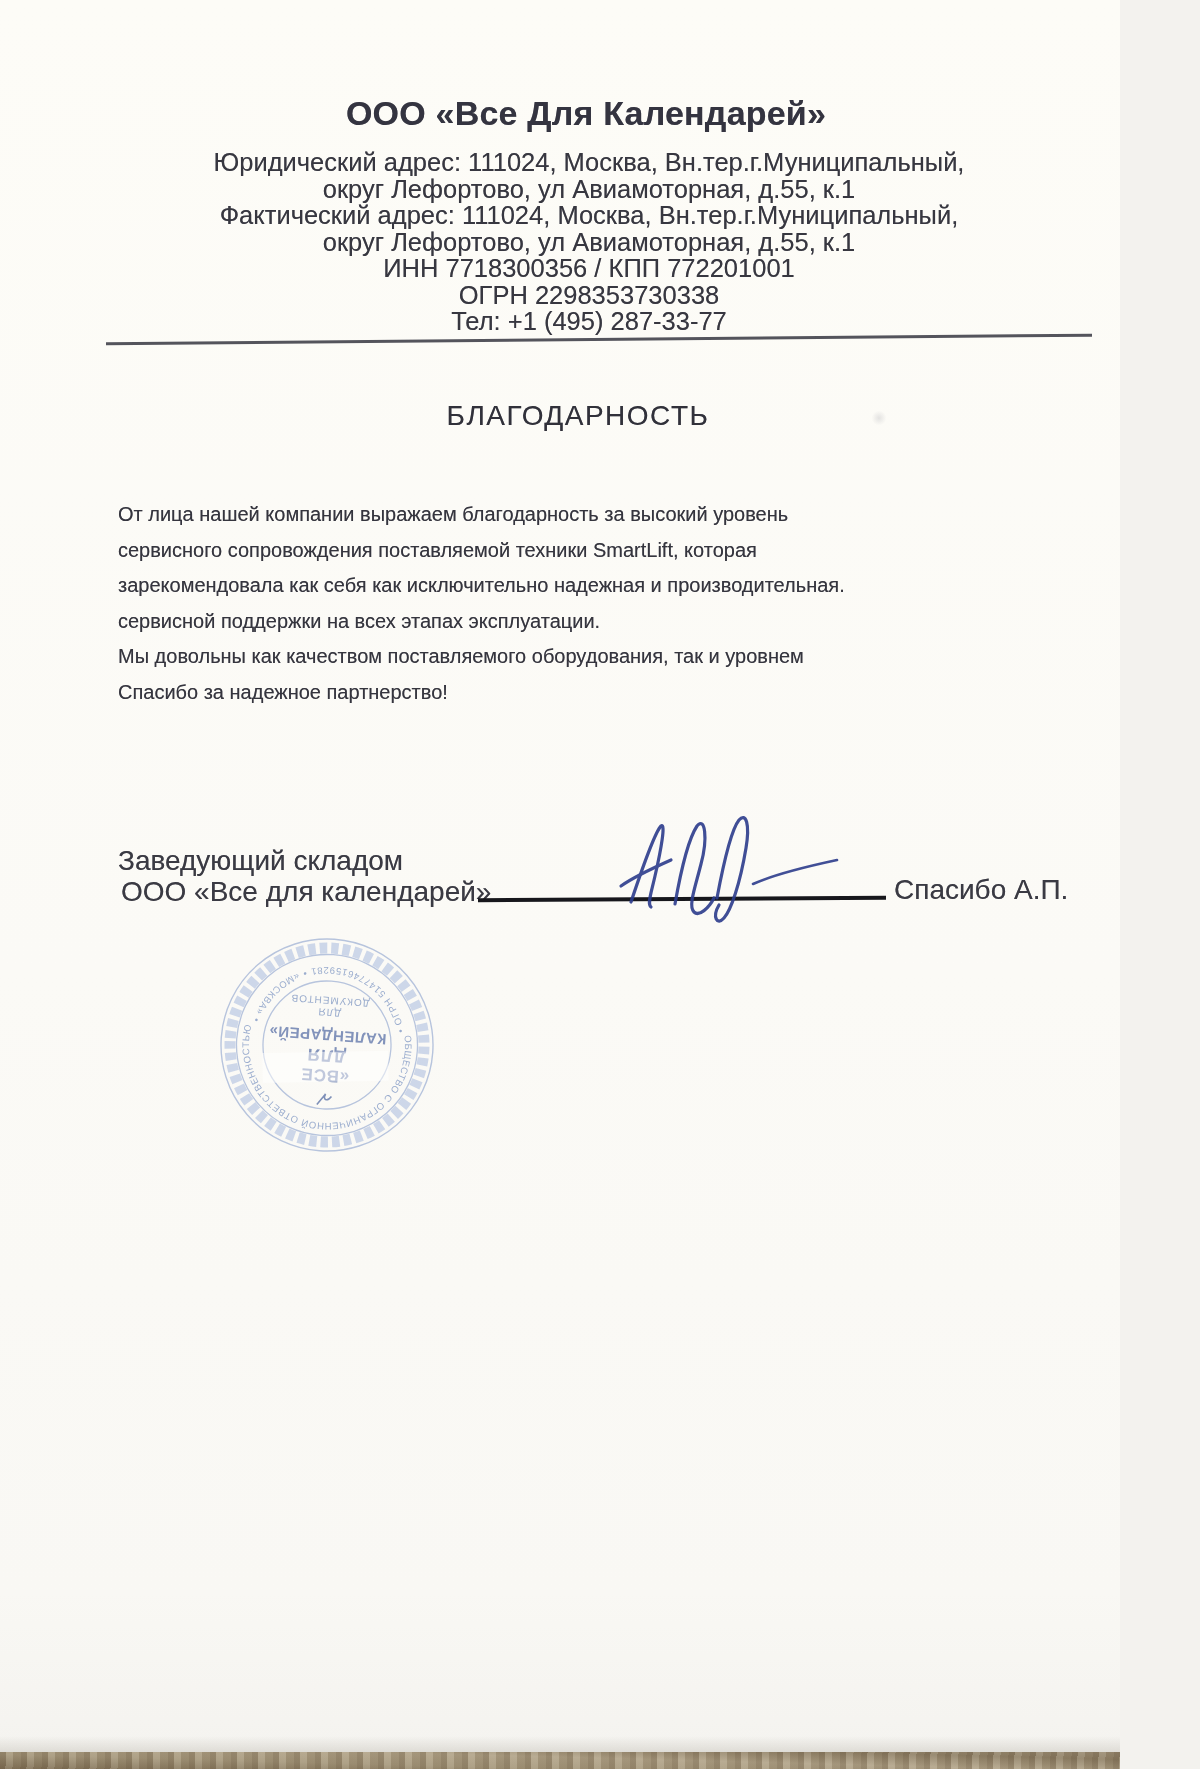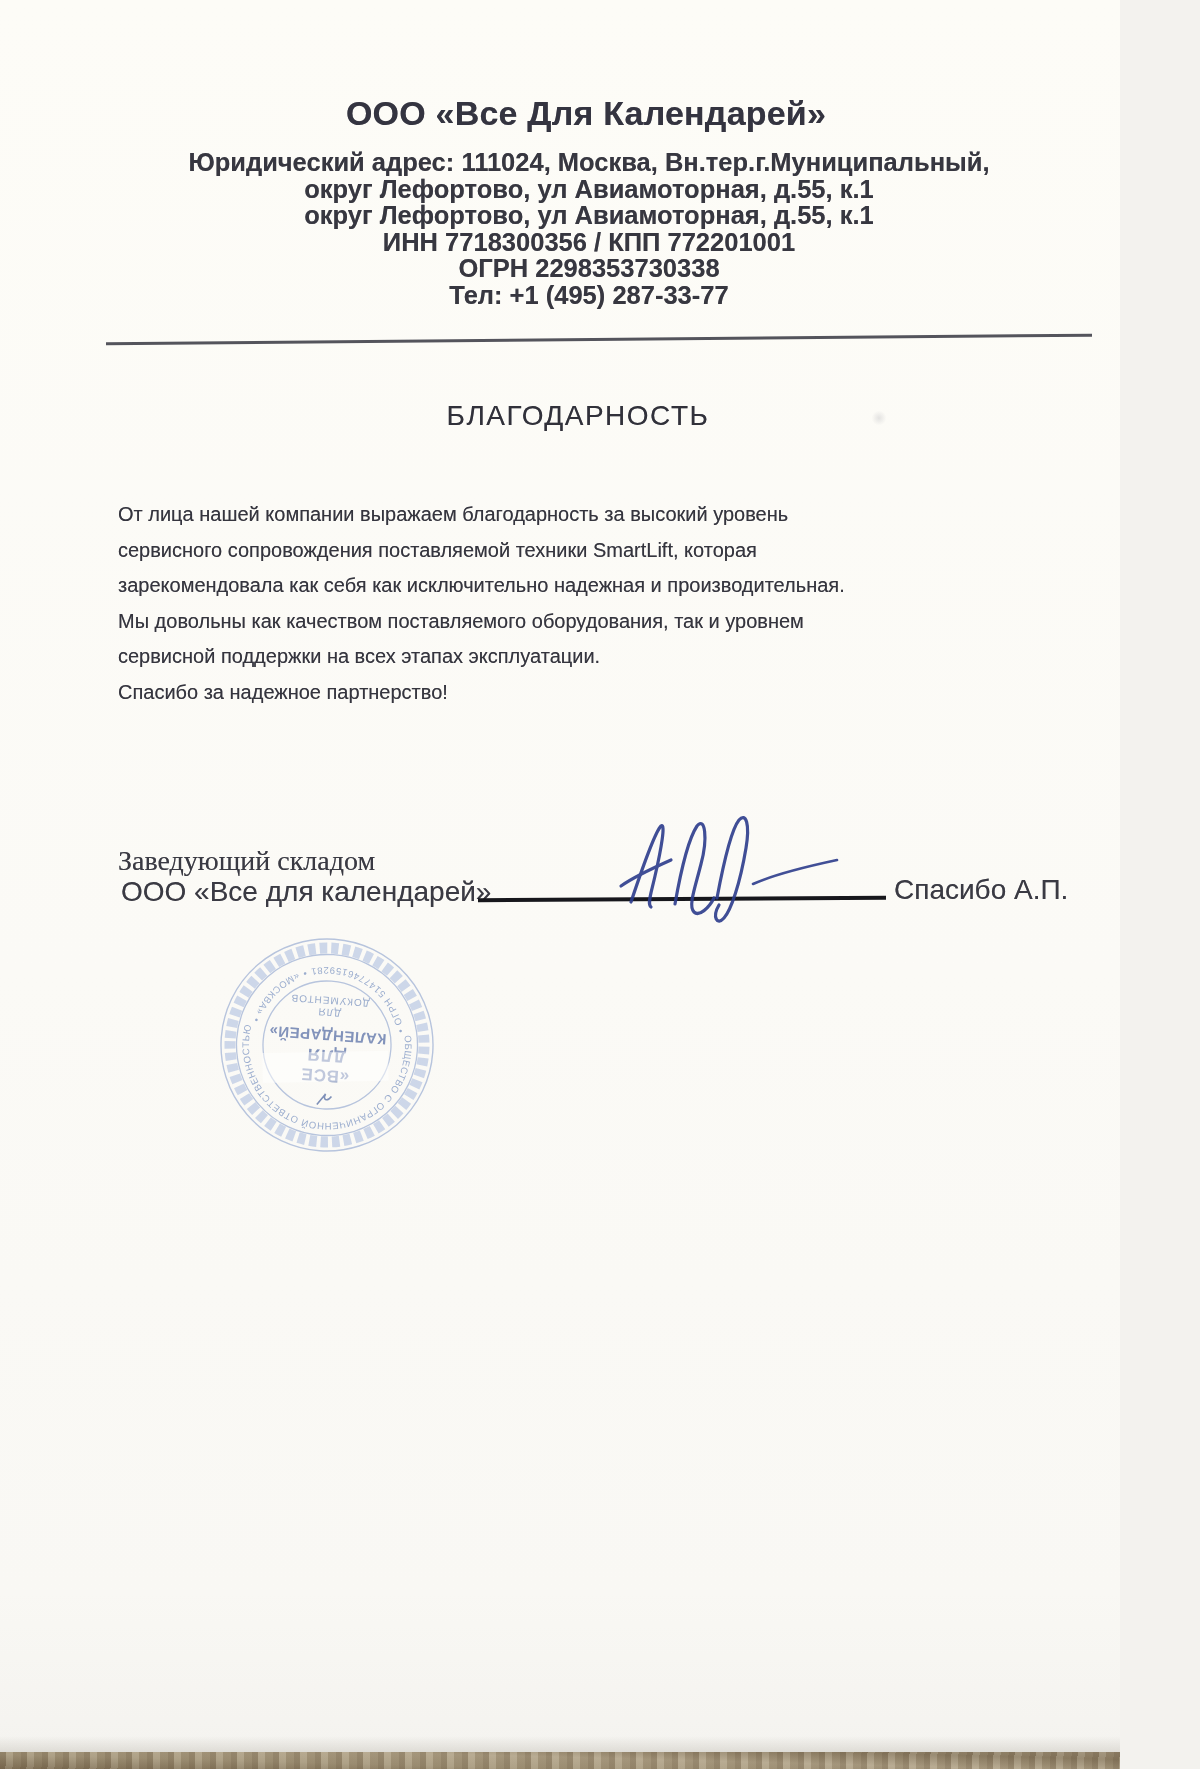--- a/index.html
+++ b/index.html
@@ -14,35 +14,35 @@
   }
   .page .txt { text-shadow: 0 0 0.6px rgba(55,55,68,.55); }
 
   .company {
     position: absolute; top: 94px; left: 52px; right: 0;
     text-align: center; font-size: 34px; font-weight: bold;
     letter-spacing: .2px; color: #343440;
   }
   .lh-lines {
     position: absolute; top: 149px; left: 58px; right: 0;
-    text-align: center; font-size: 25.5px; line-height: 26.5px; color: #373740; font-weight: bold;
+    text-align: center; font-size: 25.5px; line-height: 26.5px; color: #373740;
   }
   .rule {
     position: absolute; top: 338px; left: 106px; width: 986px; height: 2.5px;
     background: #54545c; transform: rotate(-0.5deg);
   }
   .doc-title {
     position: absolute; top: 400px; left: 36px; right: 0;
     text-align: center; font-size: 28px; letter-spacing: 1.5px; color: #31313a;
   }
   .body-text {
     position: absolute; top: 497px; left: 118px; width: 990px;
     font-size: 20px; line-height: 35.5px; color: #35353e;
   }
-  .sig-role-1 { position: absolute; top: 845px; left: 118px; font-size: 28px; font-family: Liberation Serif, serif; }
+  .sig-role-1 { position: absolute; top: 845px; left: 118px; font-size: 28px; }
   .sig-role-2 { position: absolute; top: 876px; left: 121px; font-size: 28px; }
   .sig-name   { position: absolute; top: 874px; left: 894px; font-size: 28px; }
   .sig-line {
     position: absolute; top: 897px; left: 478px; width: 408px; height: 3.5px;
     background: #17171c; transform: rotate(-0.35deg);
   }
   .signature-ink { position: absolute; left: 595px; top: 810px; }
   .stamp { position: absolute; left: 216px; top: 934px; opacity: .88; filter: blur(.3px); }
 
   .speck {
@@ -65,35 +65,36 @@
 </style>
 </head>
 <body>
 
 <div class="page">
 
   <div class="company txt">ООО «Все Для Календарей»</div>
   <div class="lh-lines">
     <div class="txt">Юридический адрес: 111024, Москва, Вн.тер.г.Муниципальный,</div>
     <div class="txt">округ Лефортово, ул Авиамоторная, д.55, к.1</div>
+    <div class="txt">Фактический адрес: 111024, Москва, Вн.тер.г.Муниципальный,</div>
     <div class="txt">округ Лефортово, ул Авиамоторная, д.55, к.1</div>
     <div class="txt">ИНН 7718300356 / КПП 772201001</div>
     <div class="txt">ОГРН 2298353730338</div>
     <div class="txt">Тел: +1 (495) 287-33-77</div>
   </div>
   <div class="rule"></div>
 
   <div class="doc-title txt">БЛАГОДАРНОСТЬ</div>
 
   <div class="body-text">
     <div class="txt">От лица нашей компании выражаем благодарность за высокий уровень</div>
     <div class="txt">сервисного сопровождения поставляемой техники SmartLift, которая</div>
     <div class="txt">зарекомендовала как себя как исключительно надежная и производительная.</div>
+    <div class="txt">сервисной поддержки на всех этапах эксплуатации.</div>
     <div class="txt">Мы довольны как качеством поставляемого оборудования, так и уровнем</div>
-    <div class="txt">сервисной поддержки на всех этапах эксплуатации.</div>
     <div class="txt">Спасибо за надежное партнерство!</div>
   </div>
 
   <div class="sig-role-1 txt">Заведующий складом</div>
   <div class="sig-role-2 txt">ООО «Все для календарей»</div>
   <div class="sig-line"></div>
   <div class="sig-name txt">Спасибо А.П.</div>
 
   <svg class="signature-ink" width="260" height="125" viewBox="0 0 260 125">
     <g fill="none" stroke="#2c3c8c" stroke-width="3.2" stroke-linecap="round" opacity="0.9">

